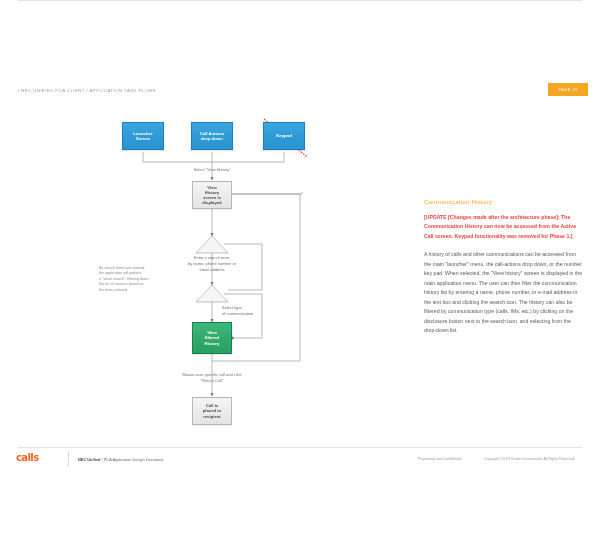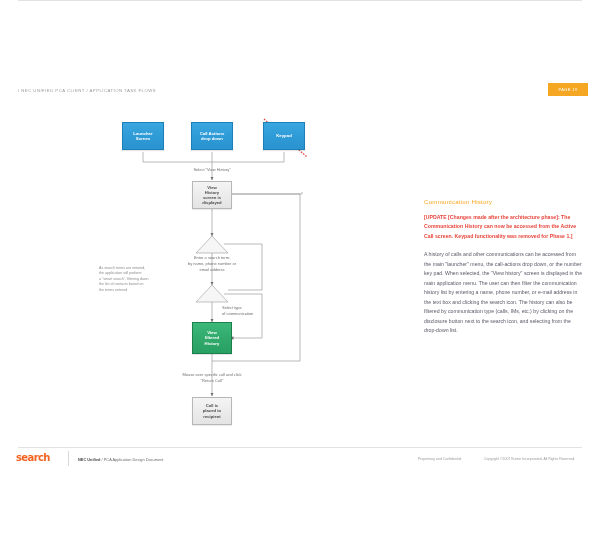--- a/index.html
+++ b/index.html
@@ -199,21 +199,21 @@
     <div class="note-label" style="left:99px;top:266px;width:68px;">As search terms are entered,<br>the application will perform<br>a "smart search", filtering down<br>the list of contacts based on<br>the terms entered</div>
   </div>
 
   <div class="panel">
     <div class="panel-title">Communication History</div>
     <div class="panel-update">[UPDATE [Changes made after the architecture phase]:  The Communication History can now be accessed from the Active Call screen.  Keypad functionality was removed for Phase 1.]</div>
     <div class="panel-body">A history of calls and other communications can be accessed from the main "launcher" menu, the call-actions drop down, or the number key pad.  When selected, the "View history" screen is displayed in the main application menu.  The user can then filter the communication history list by entering a name, phone number, or e-mail address in the text box and clicking the search icon.  The history can also be filtered by communication type (calls, IMs, etc.) by clicking on the disclosure button next to the search icon, and selecting from the drop-down list.</div>
   </div>
 
   <div class="footer-rule"></div>
-  <div class="logo">search</div>
+  <div class="logo">calls</div>
   <div class="footer-div"></div>
   <div class="footer-doc">
     <b>NEC Unified</b><span> / PCA Application Design Document</span>
   </div>
   <div class="footer-prop">Proprietary and Confidential</div>
   <div class="footer-copy">Copyright ©2007 Kizmo Incorporated. All Rights Reserved.</div>
 
 </div>
 
 </body></html>

